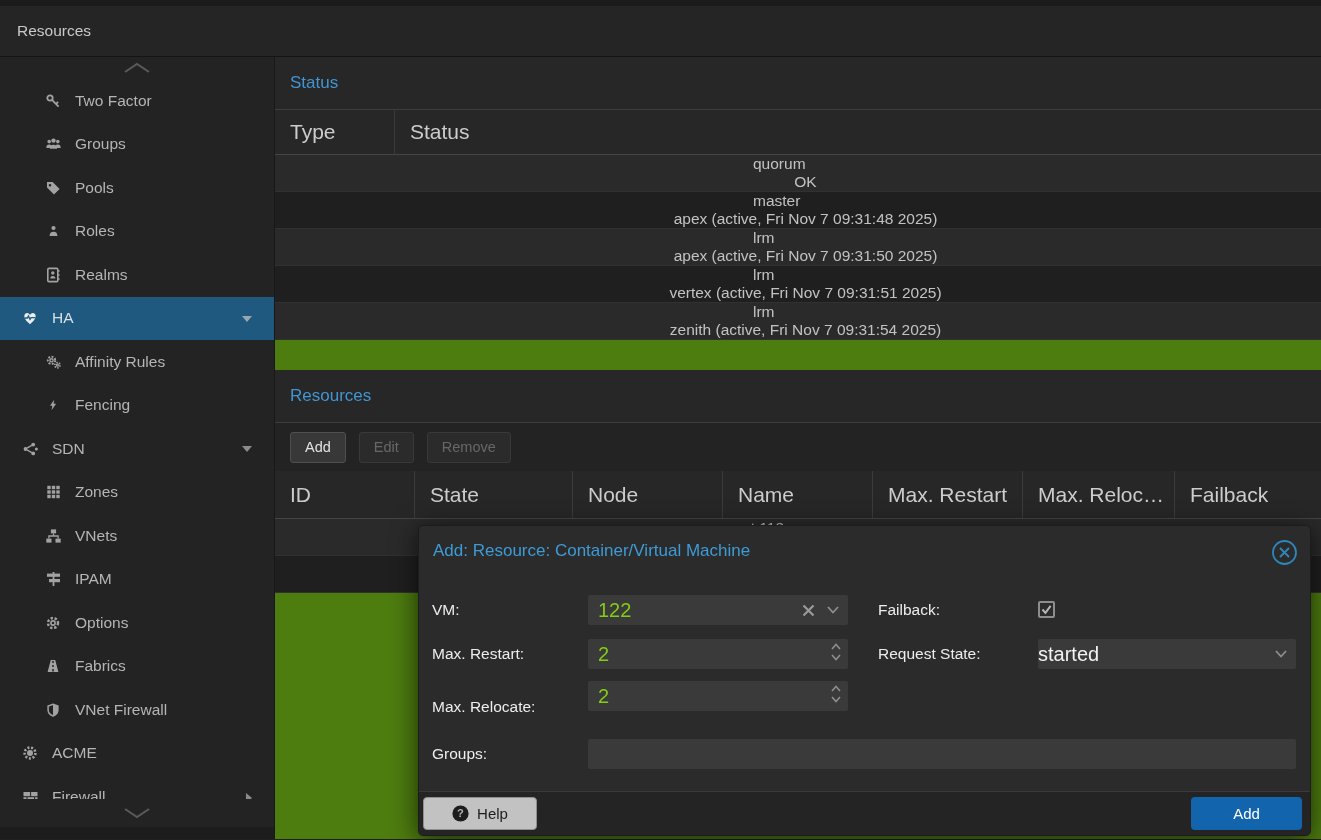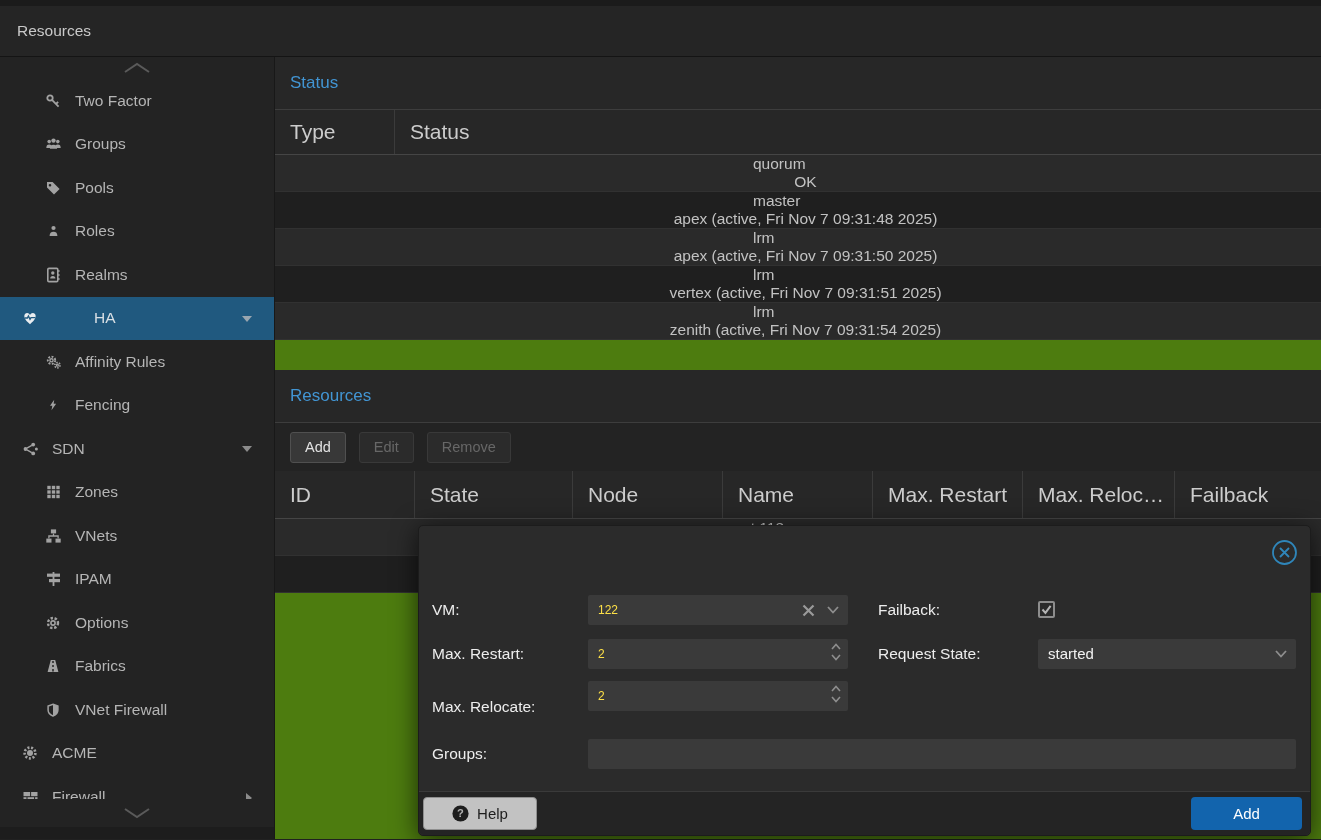--- a/index.html
+++ b/index.html
@@ -23,21 +23,21 @@
   }
   .scroll-ind { height:22px; display:flex; align-items:center; justify-content:center; color:#5a5a5a; flex-shrink:0; }
   .scroll-ind.bottom { height:28px; }
   .side-bottom { flex:1; background:#1d1d1d; }
   .nav-item {
     height:43.5px; display:flex; align-items:center; padding-left:20px;
     font-size:15.5px; color:#b5b5b5; position:relative; cursor:pointer; flex-shrink:0;
   }
   .nav-item .ico { width:20px; height:16px; margin-right:12px; color:#a2a2a2; display:flex; align-items:center; justify-content:center; }
   .nav-item.sub { padding-left:43px; }
-  .nav-item.selected { background:#20597f; color:#d8dfe4;gap:42px; }
+  .nav-item.selected { background:#20597f; color:#d8dfe4; }
   .nav-item.selected .ico { color:#e9edf0; }
   .caret { position:absolute; right:21px; top:17px; color:#99a6b0; }
   .nav-item:not(.selected) .caret { color:#8b8b8b; }
   .nav-clip { height:24px; overflow:hidden; flex-shrink:0; }
   
   .content { flex:1; display:flex; flex-direction:column; background:#4d7c0f; min-width:0; }
   .section-hd {
     height:53px; background:#272727; border-bottom:1px solid #3d3d3d;
     display:flex; align-items:center; padding-left:15px; font-size:17px; color:#4295d3; flex-shrink:0;
   }
@@ -67,29 +67,29 @@
   .dialog {
     position:absolute; left:418px; top:525px; width:893px; height:311px;
     background:#2b2b2b; border:1px solid #1c1c1c; border-radius:5px;
     box-shadow:0 4px 26px rgba(0,0,0,.65); z-index:5;
   }
   .dlg-title { position:absolute; left:14px; top:15px; font-size:17px; color:#3d9bd5; white-space:nowrap; }
   .dlg-close { position:absolute; right:12px; top:13px; width:27px; height:27px; cursor:pointer; }
   .dlg-label { position:absolute; font-size:15.5px; color:#ededed; line-height:30px; white-space:nowrap; }
   .fld { position:absolute; height:30px; background:#3a3a3a; border-radius:2px; }
   .fld input {
-    background:transparent; border:none; outline:none; color:#fde047;
-    font-size:12px; font-family:inherit; width:100%; height:100%; padding:0 10px;
+    background:transparent; border:none; outline:none; color:#84cc16;
+    font-size:20px; font-family:inherit; width:100%; height:100%; padding:0 10px;
   }
   .fld.combo input { padding-right:58px; } .fld.num input { padding-right:24px; }
   .combo-x { position:absolute; right:33px; top:9px; color:#9a9a9a; cursor:pointer; }
   .combo-caret { position:absolute; right:9px; top:11px; color:#8e8e8e; cursor:pointer; }
   .spin { position:absolute; right:7px; top:4px; display:flex; flex-direction:column; gap:4px; color:#8e8e8e; cursor:pointer; }
   .selbox { cursor:pointer; }
-  .selbox .sel-text { line-height:30px; padding-left:10px; font-size:15px; color:#f2f2f2; }
+  .selbox .sel-text { line-height:30px; font-size:20px; color:#f2f2f2; }
   .checkbox {
     position:absolute; width:17px; height:17px; border:2px solid #8d8d8d; border-radius:2px;
     display:flex; align-items:center; justify-content:center; cursor:pointer;
   }
   .dlg-footer {
     position:absolute; left:0; right:0; bottom:0; height:44px; background:#242424;
     border-top:1px solid #3a3a3a; border-radius:0 0 5px 5px;
   }
   .help-btn {
     position:absolute; left:4px; top:5px; width:114px; height:33px; background:#c2c2c2;
@@ -394,20 +394,21 @@
       <div class="cell c-id">ct:118</div>
     </div>
     <div class="row even">
       <div class="cell c-id">vm:101</div>
     </div>
     <div class="filler"></div>
   </div>
 </div>
 
 <div class="dialog">
+  <div class="dlg-title">Add: Resource: Container/Virtual Machine</div>
   <div class="dlg-close">
     <svg width="27" height="27" viewBox="0 0 27 27">
         <circle cx="13.5" cy="13.5" r="11.5" fill="none" stroke="#2f86ba" stroke-width="1.8"></circle>
         <path d="M9 9 L18 18 M18 9 L9 18" stroke="#2f86ba" stroke-width="1.8"></path>
       </svg>
   </div>
 
   <div class="dlg-label" style="left:13px; top:69px;">VM:</div>
   <div class="fld combo" style="left:169px; top:69px; width:260px;">
     <input type="text" value="122" style="">

